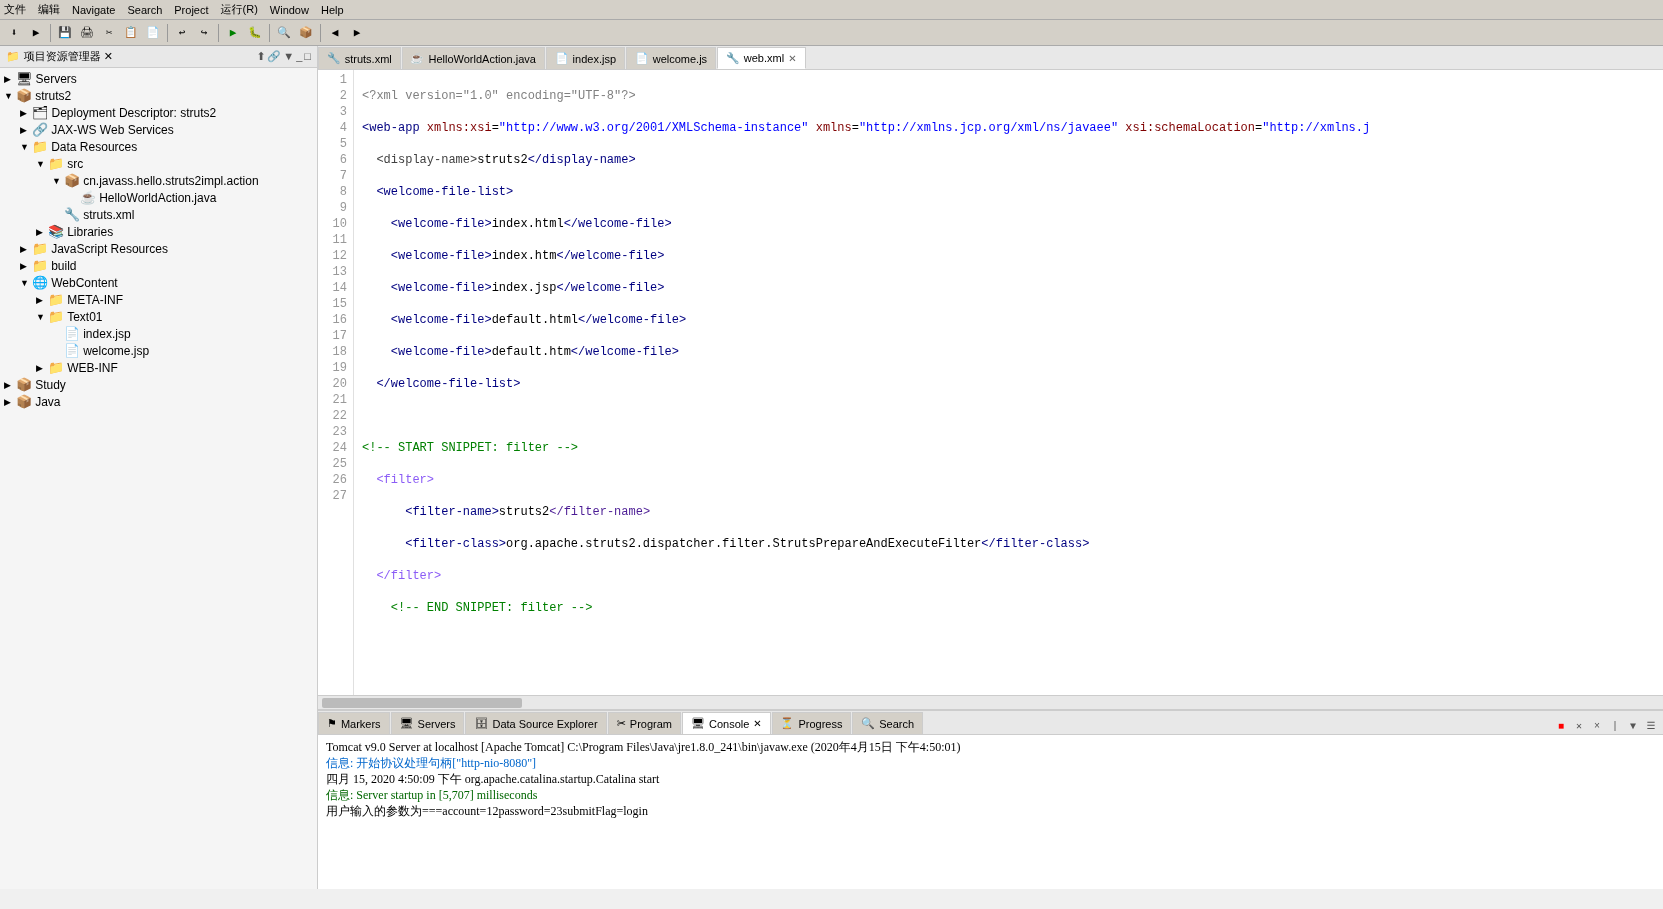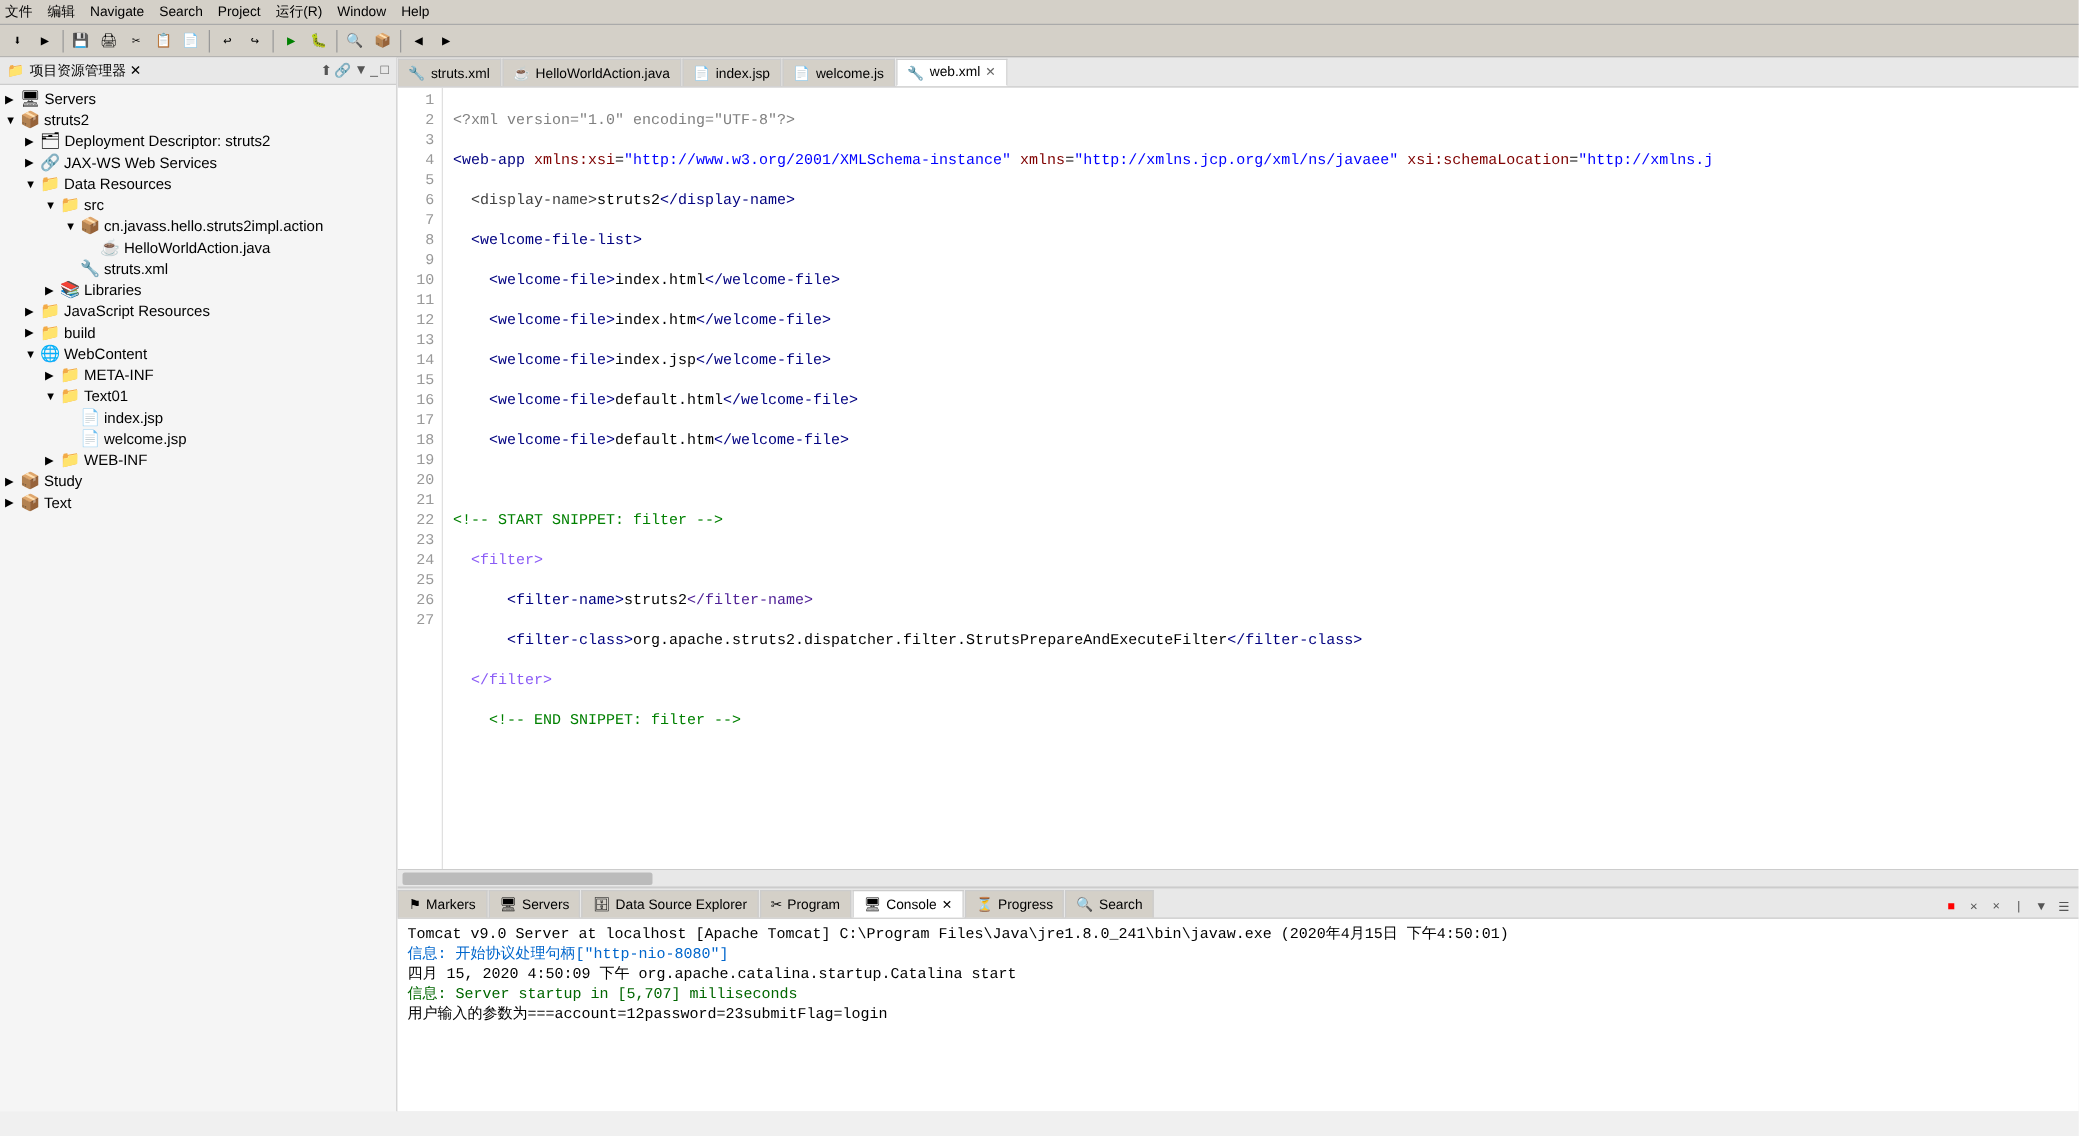--- a/index.html
+++ b/index.html
@@ -196,21 +196,21 @@
       margin-right: 1px;
       gap: 4px;
     }
     .bottom-tab.active { background: white; }
     .bottom-content {
       flex: 1;
       overflow-y: auto;
       overflow-x: auto;
       padding: 4px 8px;
       font-size: 12px;
-      font-family: Liberation Mono, monospace;
+      font-family: Liberation Serif, serif;
       background: white;
     }
     .console-line { height: 16px; line-height: 16px; white-space: nowrap; }
     .console-info { color: #000; }
     .bottom-right-btn {
       width: 16px; height: 16px;
       display: flex; align-items: center; justify-content: center;
       cursor: pointer; font-size: 10px; color: #555;
     }
   </style>
@@ -401,21 +401,21 @@
           <span class="tree-indent" style="width:0px"></span>
           <span class="tree-arrow">▶</span>
           <span class="tree-icon" style="color:#c8a030">📦</span>
           <span>Study</span>
         </div>
 
         <div class="tree-item">
           <span class="tree-indent" style="width:0px"></span>
           <span class="tree-arrow">▶</span>
           <span class="tree-icon" style="color:#c8a030">📦</span>
-          <span>Text</span>
+          <span>Java</span>
         </div>
 
       </div>
     </div>
 
     <div style="flex:1;display:flex;flex-direction:column;overflow:hidden;">
 
       <div class="editor-area">
 
         <div class="tab-bar">
@@ -475,20 +475,21 @@
           <div class="code-content">
 <div class="code-line"><span style="color:#808080">&lt;?xml version="1.0" encoding="UTF-8"?&gt;</span></div>
 <div class="code-line"><span style="color:#000080">&lt;web-app</span> <span style="color:#7f0000">xmlns:xsi</span>=<span style="color:#0000ff">"http://www.w3.org/2001/XMLSchema-instance"</span> <span style="color:#7f0000">xmlns</span>=<span style="color:#0000ff">"http://xmlns.jcp.org/xml/ns/javaee"</span> <span style="color:#7f0000">xsi:schemaLocation</span>=<span style="color:#0000ff">"http://xmlns.j</span></div>
 <div class="code-line">  <span style="color:#404040">&lt;display-name&gt;</span>struts2<span style="color:#000080">&lt;/display-name&gt;</span></div>
 <div class="code-line">  <span style="color:#000080">&lt;welcome-file-list&gt;</span></div>
 <div class="code-line">    <span style="color:#000080">&lt;welcome-file&gt;</span>index.html<span style="color:#000080">&lt;/welcome-file&gt;</span></div>
 <div class="code-line">    <span style="color:#000080">&lt;welcome-file&gt;</span>index.htm<span style="color:#000080">&lt;/welcome-file&gt;</span></div>
 <div class="code-line">    <span style="color:#000080">&lt;welcome-file&gt;</span>index.jsp<span style="color:#000080">&lt;/welcome-file&gt;</span></div>
 <div class="code-line">    <span style="color:#000080">&lt;welcome-file&gt;</span>default.html<span style="color:#000080">&lt;/welcome-file&gt;</span></div>
 <div class="code-line">    <span style="color:#000080">&lt;welcome-file&gt;</span>default.htm<span style="color:#000080">&lt;/welcome-file&gt;</span></div>
+<div class="code-line">  <span style="color:#000080">&lt;/welcome-file-list&gt;</span></div>
 <div class="code-line"></div>
 <div class="code-line"><span style="color:#008000">&lt;!-- START SNIPPET: filter --&gt;</span></div>
 <div class="code-line">  <span style="color:#8b5cf6">&lt;filter&gt;</span></div>
 <div class="code-line">      <span style="color:#000080">&lt;filter-name&gt;</span>struts2<span style="color:#4c1d95">&lt;/filter-name&gt;</span></div>
 <div class="code-line">      <span style="color:#000080">&lt;filter-class&gt;</span>org.apache.struts2.dispatcher.filter.StrutsPrepareAndExecuteFilter<span style="color:#000080">&lt;/filter-class&gt;</span></div>
 <div class="code-line">  <span style="color:#8b5cf6">&lt;/filter&gt;</span></div>
 <div class="code-line">    <span style="color:#008000">&lt;!-- END SNIPPET: filter --&gt;</span></div>
 
 
 

